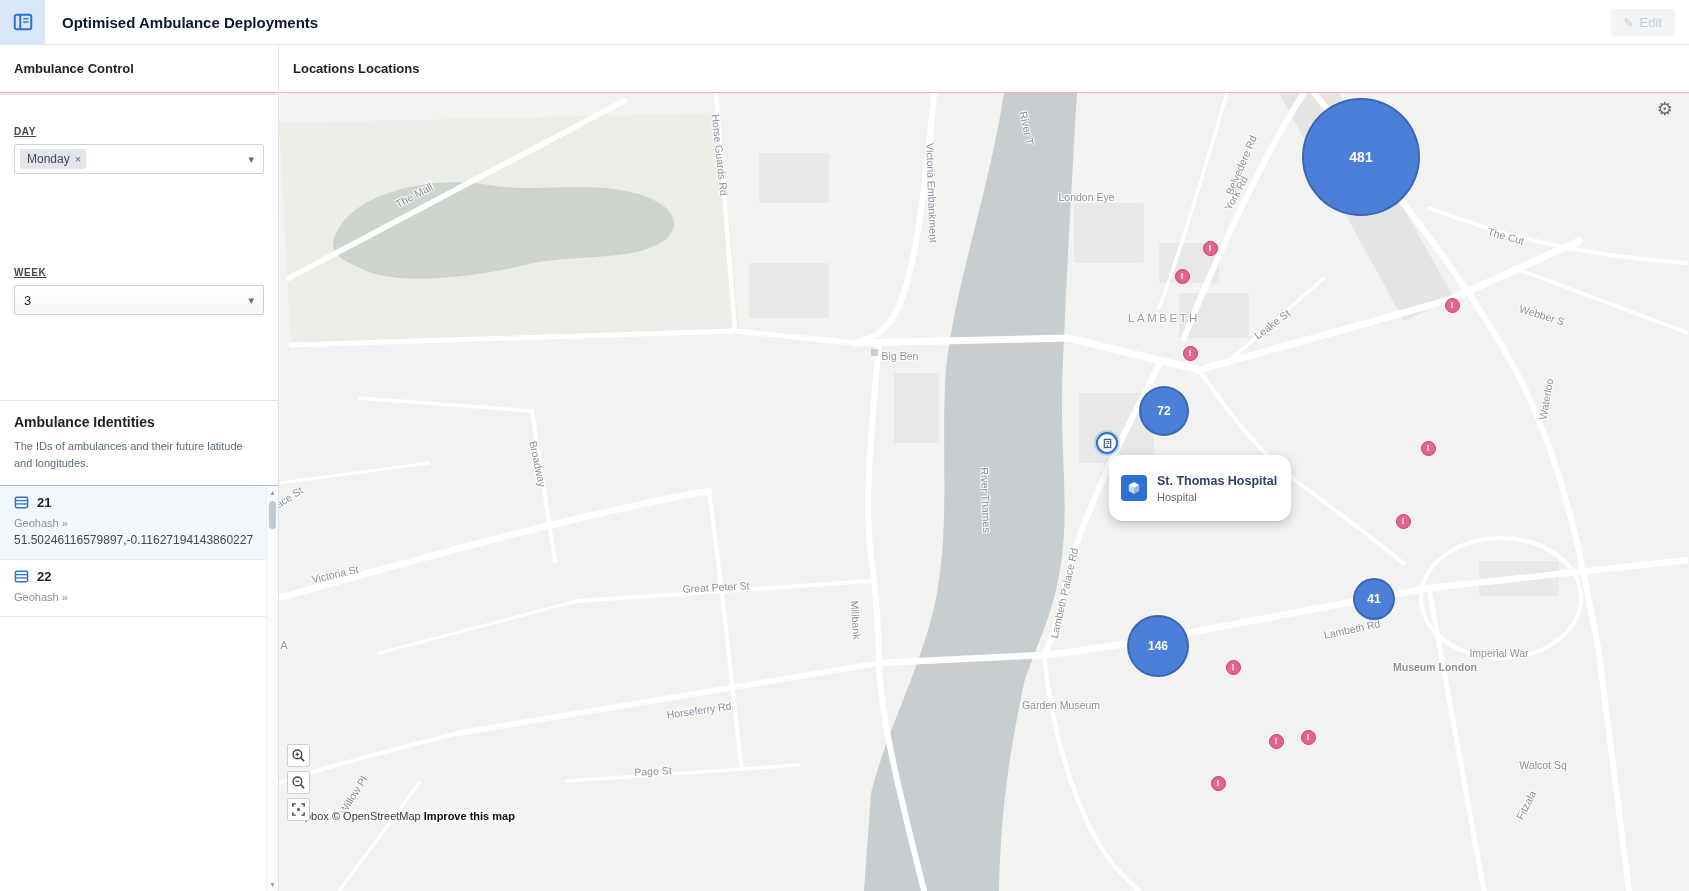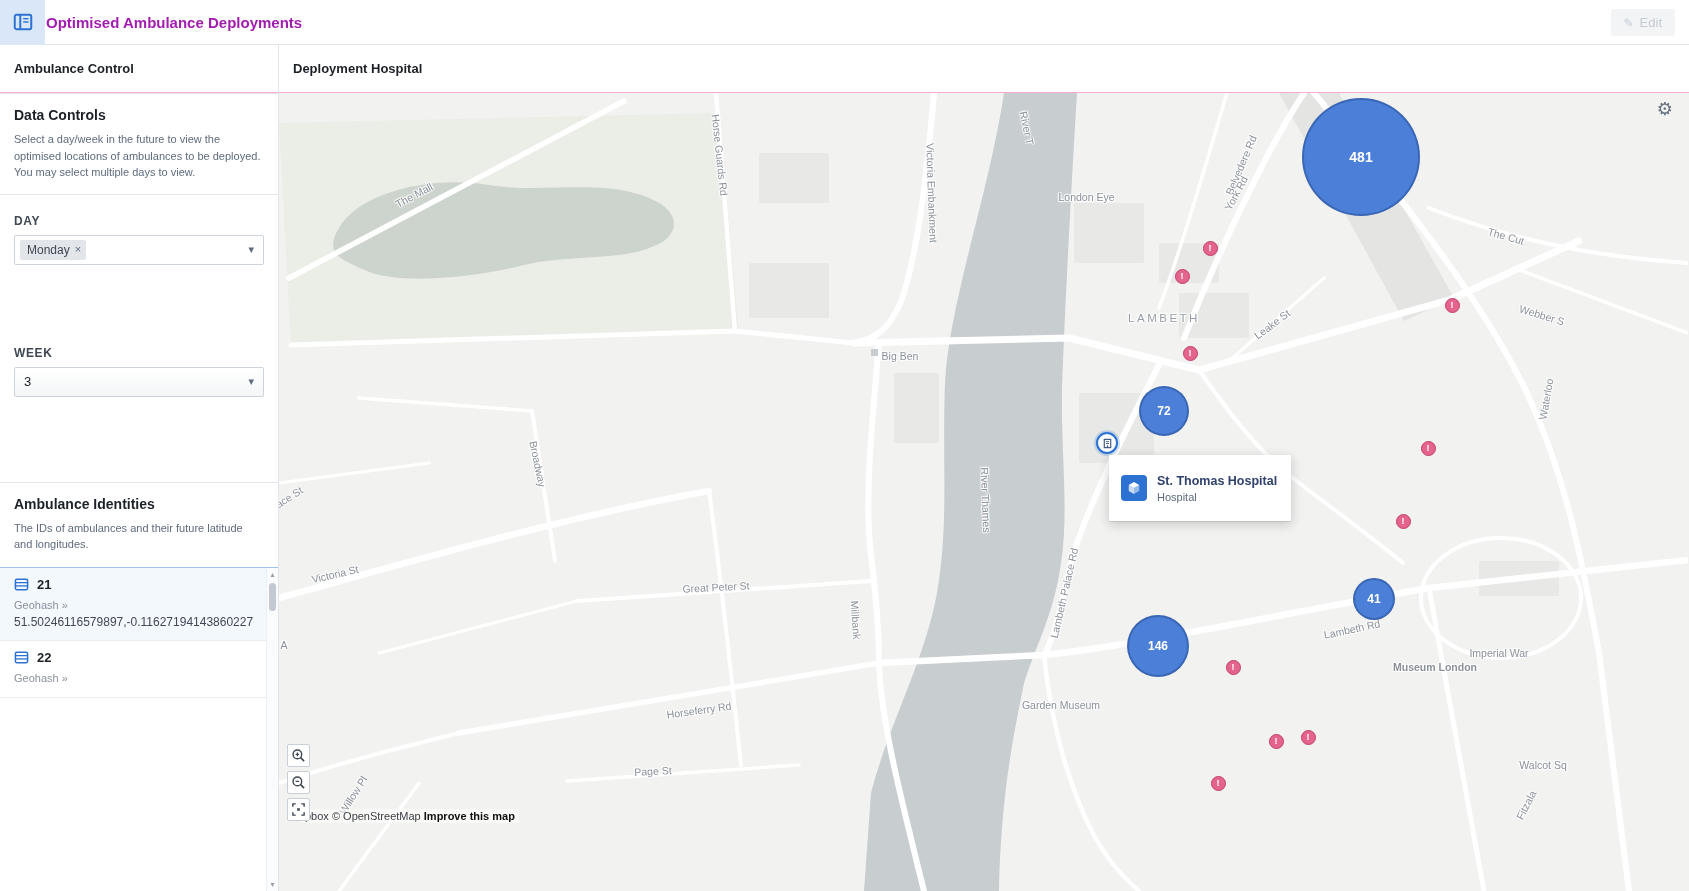--- a/index.html
+++ b/index.html
@@ -7,38 +7,38 @@
   body {
     width:1689px; height:891px; overflow:hidden;
     font-family:"Liberation Sans", sans-serif;
     background:#fff; color:#1c2127;
   }
   .app { width:1689px; height:891px; display:flex; flex-direction:column; }
 
   
   .app-header { flex:0 0 45px; height:45px; border-bottom:1px solid #e1e5e9; display:flex; align-items:center; position:relative; background:#fff; z-index:20; }
   .header-icon { width:45px; height:45px; background:#d9e7f8; display:flex; align-items:center; justify-content:center; cursor:pointer; }
-  .header-title { margin-left:1px; font-size:15px; font-weight:bold; color:#a21caf; }
+  .header-title { margin-left:17px; font-size:15px; font-weight:bold; color:#0f172a; }
   .edit-btn { position:absolute; right:14px; top:9px; height:27px; padding:0 13px; background:#f2f4f6; border:none; border-radius:3px; color:#c4cbd3; font-size:13px; display:flex; align-items:center; gap:6px; }
   .edit-btn .pencil { font-size:12px; }
 
   
   .content { flex:1; display:flex; min-height:0; }
 
   
   .sidebar { flex:0 0 279px; width:279px; border-right:1px solid #e1e5e9; display:flex; flex-direction:column; background:#fff; min-height:0; }
   .panel-title { flex:0 0 48px; height:48px; border-bottom:1px solid #f9a8d4; display:flex; align-items:center; padding:0 14px; font-size:13px; font-weight:bold; color:#1c2127; }
   .sb-body { flex:1; display:flex; flex-direction:column; min-height:0; }
   .hr { height:1px; background:#e3e8ec; flex:0 0 1px; }
   .sec { padding:13px 14px 0; }
   .sec h2 { margin:0 0 8px; font-size:14px; font-weight:bold; color:#1c2127; }
   .sec .desc { margin:0 0 13px; font-size:11px; line-height:1.5; color:#5f6b7c; }
   .sec-dispatch { padding:16px 14px 88px; }
   .dispatch-btn { width:100%; height:34px; background:#238551; color:#fff; border:none; border-radius:2px; font-size:14px; display:flex; align-items:center; justify-content:center; gap:9px; cursor:pointer; box-shadow:inset 0 -1px 0 rgba(0,0,0,.15); }
-  .field-label { font-size:12px; font-weight:bold; letter-spacing:.6px; color:#404854; margin:6px 0 7px; }
+  .field-label { font-size:10px; font-weight:bold; letter-spacing:.6px; color:#404854; margin:18px 0 7px;text-decoration:underline; }
   .select { height:30px; border:1px solid #ccd3da; border-radius:2px; background:#fff; display:flex; align-items:center; padding:0 9px 0 5px; cursor:pointer; }
   .select.plain { background:linear-gradient(#ffffff,#f4f6f7); padding-left:9px; }
   .select .value { font-size:13px; color:#1c2127; }
   .select .caret { margin-left:auto; font-size:11px; color:#5f6b7c; }
   .tag { background:#e2e6ea; border-radius:2px; font-size:12px; color:#404854; padding:3px 5px 3px 7px; display:flex; align-items:center; gap:5px; }
   .tag .tag-x { color:#5f6b7c; font-size:11px; cursor:pointer; line-height:1; }
   .sp1 { height:75px; } .sp2 { height:85px; }
 
   
   .list { position:relative; flex:1; min-height:0; overflow:hidden; border-top:1px solid #9fc2e8; }
@@ -58,21 +58,21 @@
   .map { position:relative; flex:1; overflow:hidden; background:#f2f2f0; cursor:grab; }
   .map svg.base { position:absolute; left:0; top:0; z-index:0; }
   .map-layer { position:absolute; inset:0; pointer-events:none; }
   #map-labels { z-index:1; } #map-markers { z-index:2; }
   .map-label { position:absolute; white-space:nowrap; font-size:10.5px; color:#8b919b; pointer-events:none;
     text-shadow:-1px -1px 1px #fff,1px -1px 1px #fff,-1px 1px 1px #fff,1px 1px 1px #fff,0 0 3px #fff; }
   .place-label { font-size:11.5px; letter-spacing:2.5px; color:#979da7; }
   .cluster { position:absolute; border-radius:50%; background:#4C80D8; border:2px solid rgba(35,72,140,.45); color:#fff; font-weight:bold; display:flex; align-items:center; justify-content:center; pointer-events:auto; cursor:pointer; }
   .alert { position:absolute; width:15px; height:15px; border-radius:50%; background:#E4648D; border:1.5px solid #c2406c; color:#fff; font-size:9px; font-weight:bold; display:flex; align-items:center; justify-content:center; pointer-events:auto; cursor:pointer; }
   .hospital { position:absolute; left:817px; top:339px; width:22px; height:22px; border-radius:50%; background:#fff; border:2px solid #2a72d3; box-shadow:0 0 0 2px rgba(45,114,210,.22); display:flex; align-items:center; justify-content:center; z-index:3; cursor:pointer; }
-  .popup { position:absolute; left:830px; top:362px; width:182px; height:66px; background:#fff; border-radius:1px; box-shadow:0 1px 1px rgba(17,20,24,.1),0 3px 12px rgba(17,20,24,.2); z-index:4; display:flex; align-items:center; gap:10px; padding:0 12px; }
+  .popup { position:absolute; left:830px; top:362px; width:182px; height:66px; background:#fff; border-radius:14px; box-shadow:0 1px 1px rgba(17,20,24,.1),0 3px 12px rgba(17,20,24,.2); z-index:4; display:flex; align-items:center; gap:10px; padding:0 12px; }
   .popup-icon { width:26px; height:26px; border-radius:4px; background:#2D72D2; flex:0 0 26px; display:flex; align-items:center; justify-content:center; }
   .popup-title { font-size:12.5px; font-weight:bold; color:#30426b; line-height:1.3; }
   .popup-sub { font-size:11px; color:#5f6b7c; margin-top:2px; }
   .map-ctrl { position:absolute; left:8px; width:23px; height:23px; background:#fff; border:1px solid #c8cfd6; border-radius:2px; display:flex; align-items:center; justify-content:center; z-index:6; cursor:pointer; padding:0; }
   .attrib { position:absolute; left:22px; top:716px; z-index:5; font-size:11px; color:#3c4043; background:rgba(255,255,255,.55); padding:1px 4px; white-space:nowrap; }
   .attrib a { color:#111; font-weight:bold; text-decoration:none; cursor:pointer; }
   .map-gear { position:absolute; top:6px; right:10px; z-index:6; font-size:18px; color:#68727f; background:none; border:none; cursor:pointer; line-height:1; }
 </style>
 </head>
 <body>
@@ -95,24 +95,20 @@
     </button>
   </header>
 
   <div class="content">
 
     <aside class="sidebar">
       <div class="panel-title">Ambulance Control</div>
       <div class="sb-body">
         <div class="hr"></div>
 
-        <div class="sec">
-          <h2>Data Controls</h2>
-          <p class="desc">Select a day/week in the future to view the optimised locations of ambulances to be deployed. You may select multiple days to view.</p>
-        </div>
         <div class="hr"></div>
 
         <div class="sec">
           <div class="field-label">DAY</div>
           <div class="select">
             <span class="tag">
               <span>Monday</span>
               <span class="tag-x">×</span>
             </span>
             <span class="caret">▾</span>
@@ -163,21 +159,21 @@
             <div class="sb-track">
               <div class="sb-thumb"></div>
             </div>
             <div class="sb-arrow">▾</div>
           </div>
         </div>
       </div>
     </aside>
 
     <main class="main">
-      <div class="panel-title">Deployment Hospital</div>
+      <div class="panel-title">Locations Locations</div>
       <div class="map">
 
         <svg class="base" width="1409" height="798" viewBox="0 0 1409 798" preserveAspectRatio="none">
           <rect x="0" y="0" width="1409" height="798" fill="#f2f2f0"></rect>
 
           <path d="M0,30 L440,20 L460,240 L12,252 Z" fill="#ebede7"></path>
           <path d="M60,135 C80,100 150,82 210,92 C260,100 310,88 355,100 C395,110 405,132 385,148 C350,170 295,160 245,172 C195,185 120,192 88,178 C60,166 45,160 60,135 Z" fill="#cdd4cd"></path>
 
           <path d="M1000,0 L1060,0 L1175,205 L1125,228 Z" fill="#e4e5e3"></path>
 

